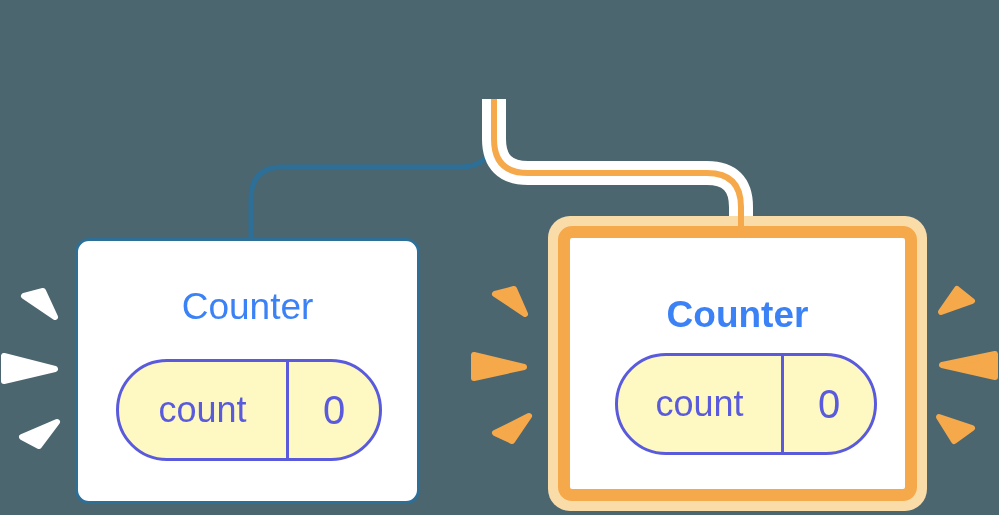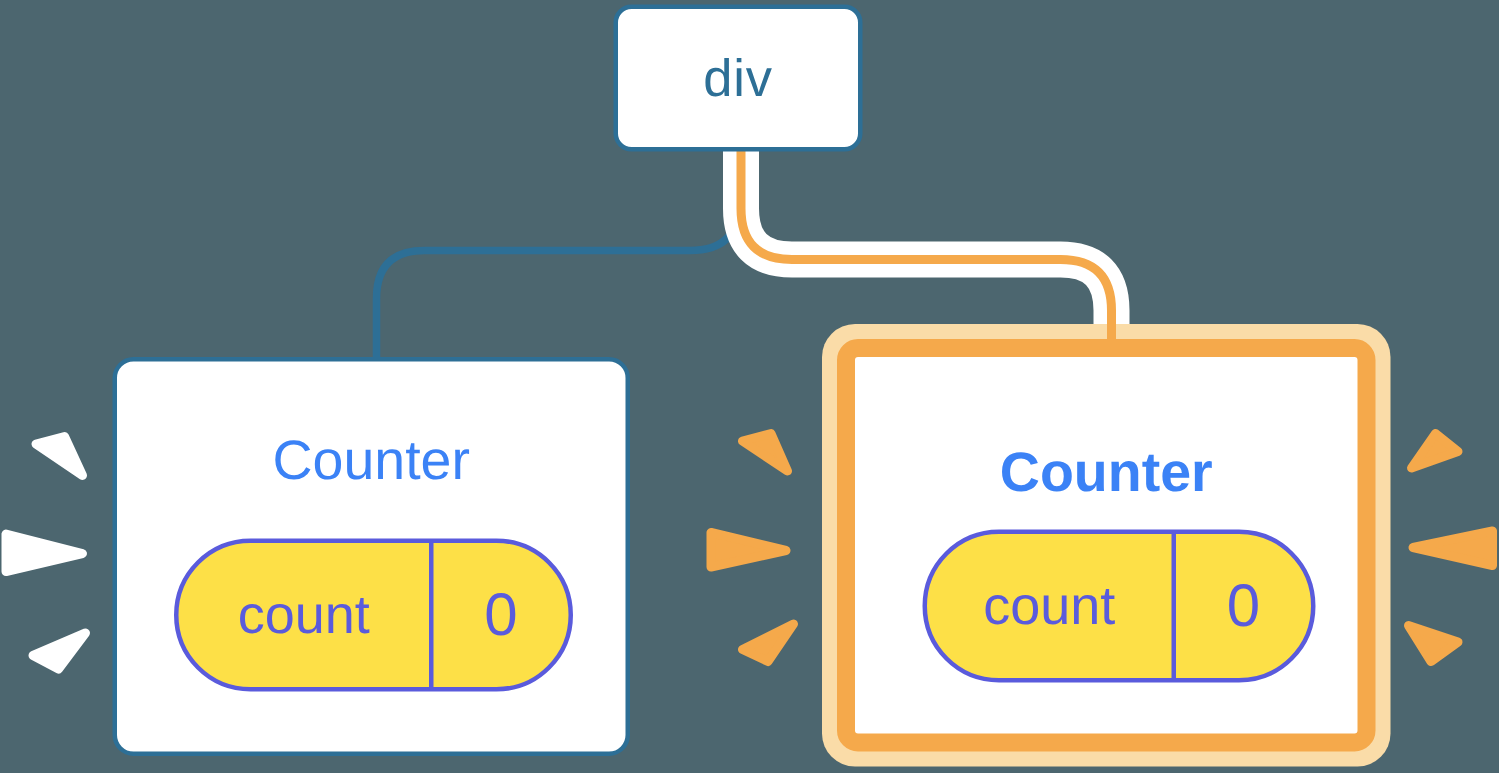--- a/index.html
+++ b/index.html
@@ -50,21 +50,21 @@
   .card-right-inner{
     position:relative;width:100%;height:100%;
     box-sizing:border-box;background:#FFFFFF;
     border:12px solid #F5A94B;border-radius:14px;
   }
   .card-right-inner .card-title{top:57px;font-weight:700;}
 
   
   .pill{
     position:absolute;box-sizing:border-box;
-    height:102px;background:#fde047;
+    height:102px;background:#fef9c3;
     border:3px solid #5A5BDC;border-radius:51px;
     display:flex;align-items:stretch;overflow:hidden;
   }
   .pill-left{left:38px;top:118px;width:266px;}
   .pill-right{left:45px;top:115px;width:262px;}
   .pill-cell{
     display:flex;align-items:center;justify-content:center;
     color:#5A5BDC;line-height:1;
   }
   .pill-key{flex:1 1 auto;border-right:3px solid #5A5BDC;font-size:36px;}
@@ -95,23 +95,20 @@
       <path d="M495 433 L512 441 L529 416 Z"></path>
     </g>
 
     <g fill="#F5A94B" stroke="#F5A94B" stroke-width="6" stroke-linejoin="round">
       <path d="M941 312 L957 289 L972 301 Z"></path>
       <path d="M942 365 L995 354 L995 377 Z"></path>
       <path d="M939 417 L954 441 L972 428 Z"></path>
     </g>
   </svg>
 
-  <div class="root-node">
-    <span class="root-label">div</span>
-  </div>
 
   <div class="card-left">
     <div class="card-title">Counter</div>
     <div class="pill pill-left">
       <div class="pill-cell pill-key">count</div>
       <div class="pill-cell pill-value">0</div>
     </div>
   </div>
 
   <div class="card-right">

